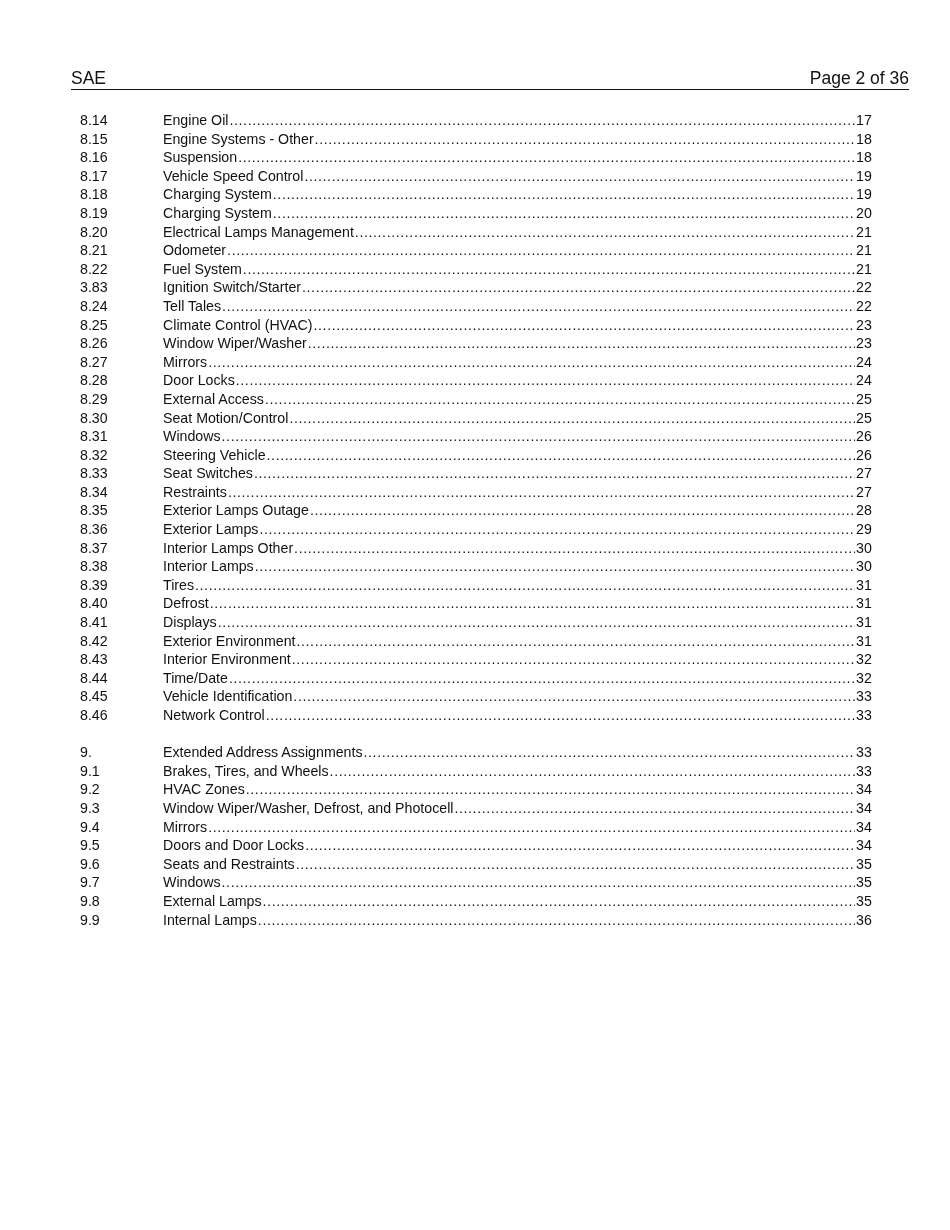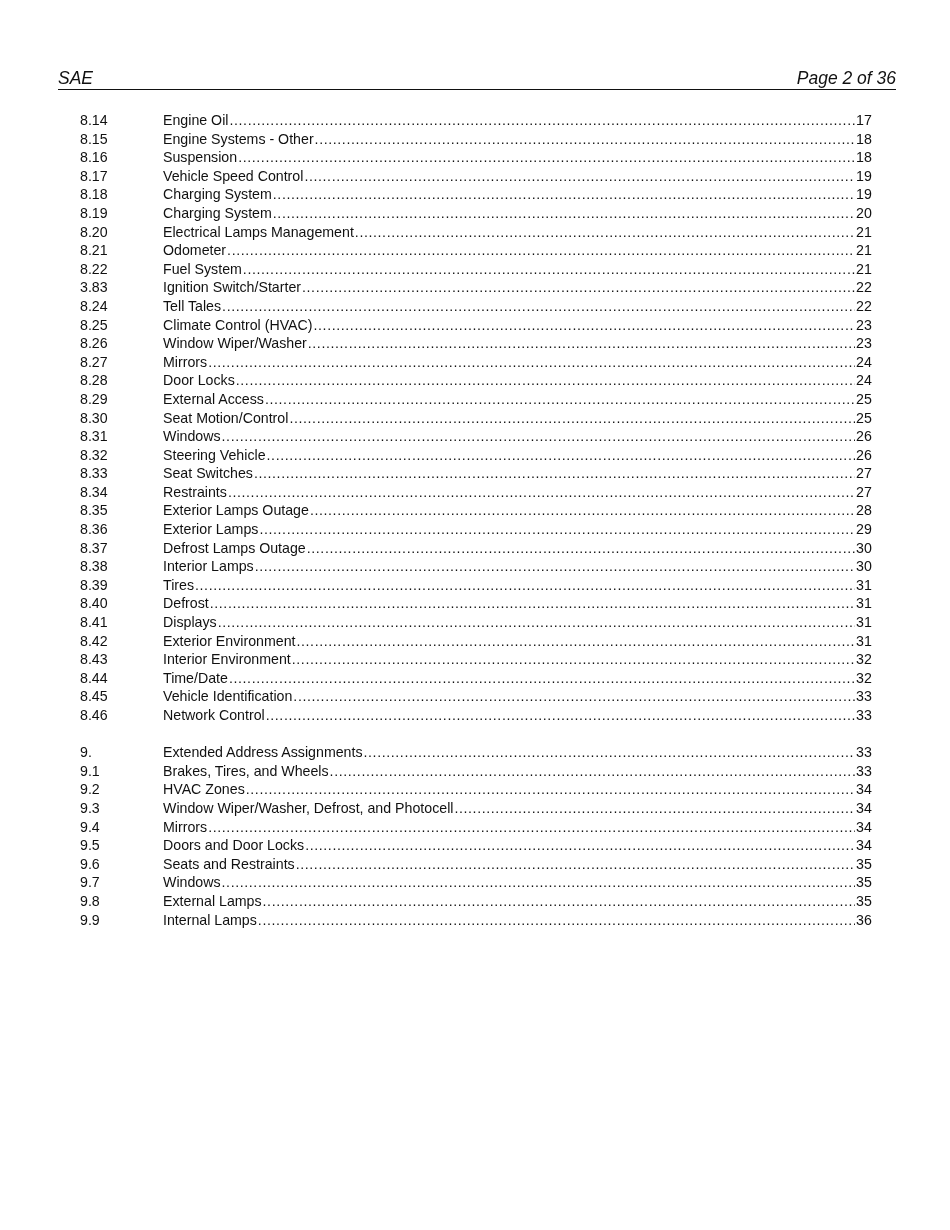--- a/index.html
+++ b/index.html
@@ -1,19 +1,19 @@
 <!DOCTYPE html>
 <html><head>
 <meta charset="utf-8">
 <style>
   html, body { margin: 0; padding: 0; background: #ffffff; }
   body { width: 950px; height: 1230px; position: relative; overflow: hidden;
          font-family: "Liberation Sans", "DejaVu Sans", sans-serif; color: #111; }
-  .header { position: absolute; left: 58px; top: 67px; width: 838px; height: 22px;
-            border-bottom: 1.5px solid #111; font-size: 17.5px; font-style: italic; }
+  .header { position: absolute; left: 71px; top: 67px; width: 838px; height: 22px;
+            border-bottom: 1.5px solid #111; font-size: 17.5px; }
   .header span { position: absolute; top: 0; line-height: 22px; }
   .h-left { left: 0; }
   .h-center { left: 0; right: 0; text-align: center; width: 782px; }
   .h-right { right: 0; }
   .toc { position: absolute; left: 80px; top: 111px; width: 793px; font-size: 14.2px; }
   .row { position: relative; height: 18.6px; line-height: 18.6px; display: flex; white-space: nowrap; }
   .num { width: 83px; flex: 0 0 83px; }
   .title-wrap { flex: 1; display: flex; overflow: hidden; }
   .title { flex: 0 0 auto; padding-right: 1px; }
   .leader { flex: 1; overflow: hidden; letter-spacing: 0.6px; }
@@ -211,21 +211,21 @@
         <span class="num">8.36</span>
         <span class="title-wrap">
           <span class="title">Exterior Lamps</span>
           <span class="leader"></span>
         </span>
         <span class="page">29</span>
       </div>
       <div class="row">
         <span class="num">8.37</span>
         <span class="title-wrap">
-          <span class="title">Defrost Lamps Outage</span>
+          <span class="title">Interior Lamps Other</span>
           <span class="leader"></span>
         </span>
         <span class="page">30</span>
       </div>
       <div class="row">
         <span class="num">8.38</span>
         <span class="title-wrap">
           <span class="title">Interior Lamps</span>
           <span class="leader"></span>
         </span>

